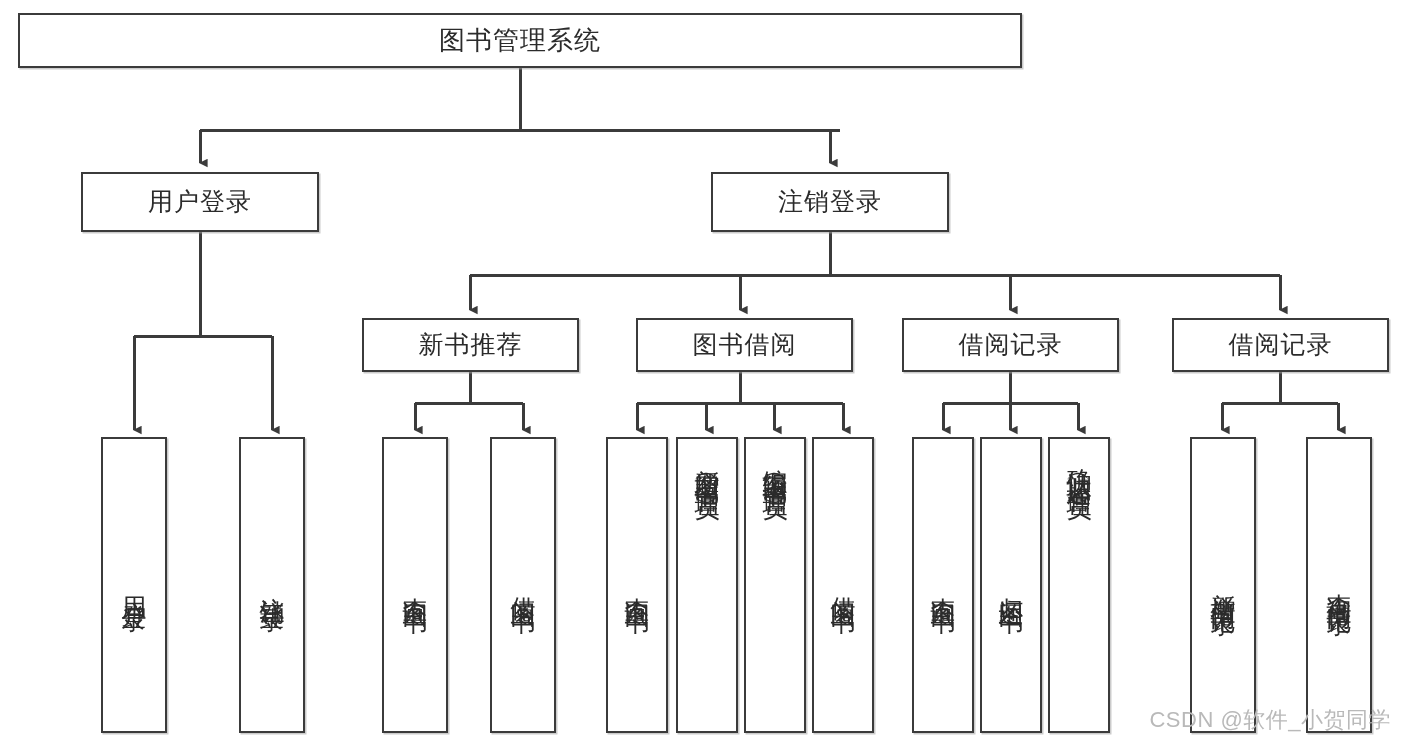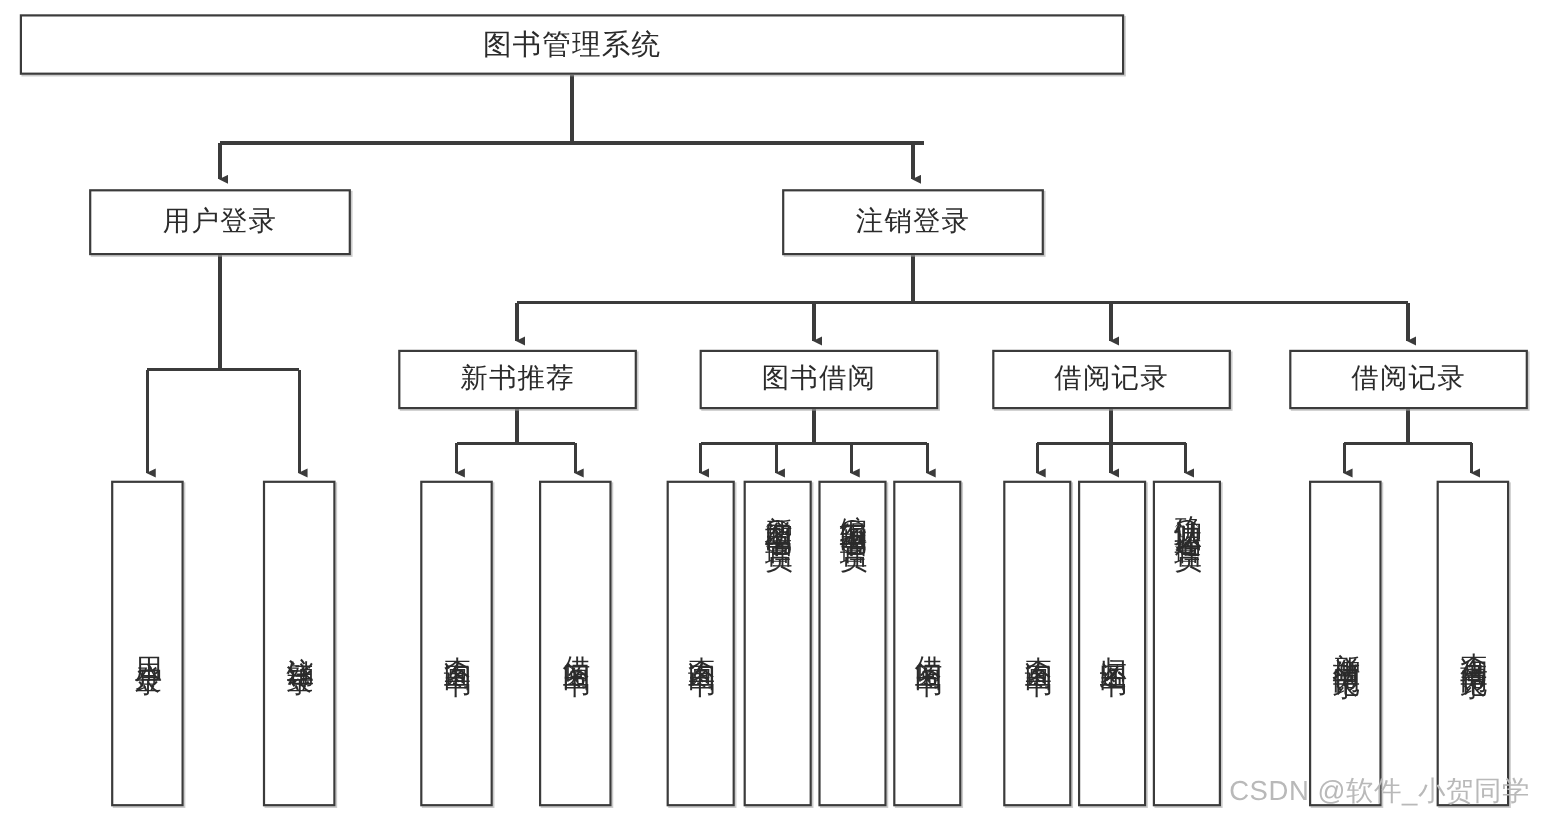--- a/index.html
+++ b/index.html
@@ -63,21 +63,21 @@
     line-height: 1;
   }
   .node.vert.centered {
     align-items: center;
     padding-top: 0;
   }
   .watermark {
     position: absolute;
     right: 14px;
     bottom: 12px;
-    font-size: 25px;
+    font-size: 22px;
     color: #b9b9b9;
     letter-spacing: 0.5px;
     white-space: nowrap;
   }
 </style>
 </head>
 <body>
 
 <div id="diagram-root">
 

